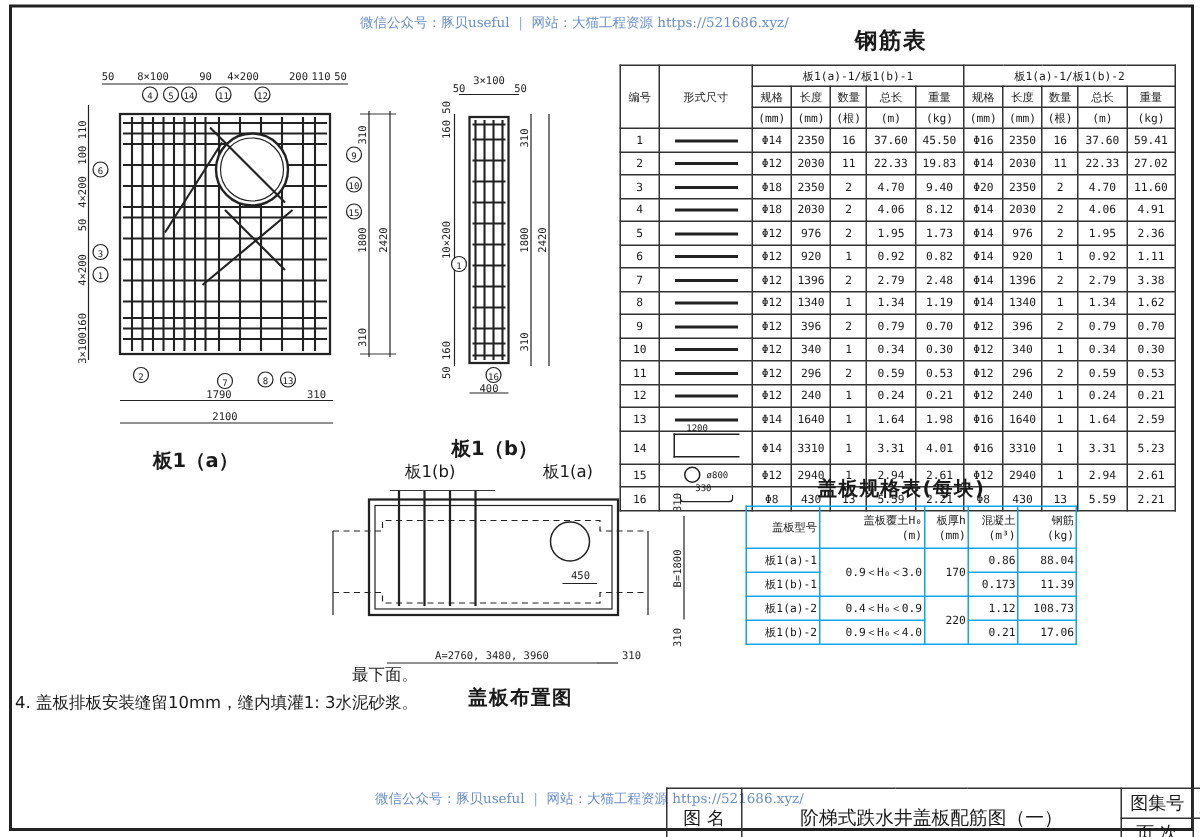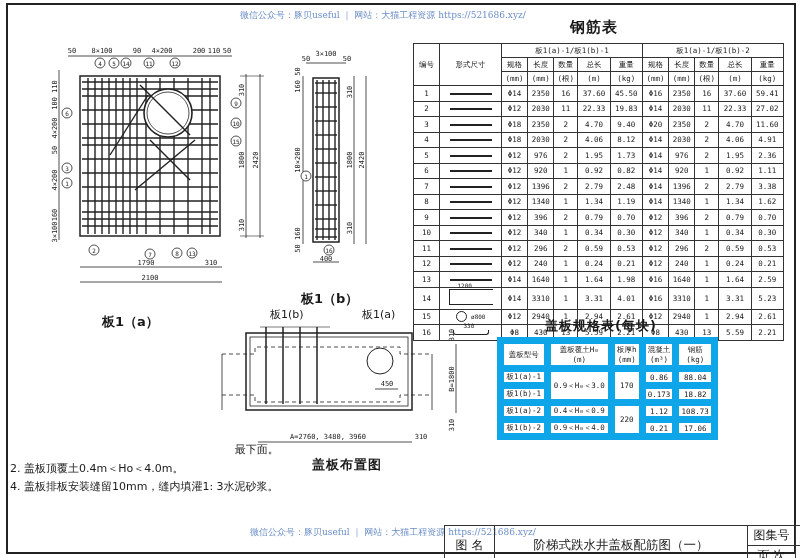--- a/index.html
+++ b/index.html
@@ -9,21 +9,21 @@
   .wm { position: absolute; font-family: "DejaVu Serif", serif; font-size: 9px; color: #6b8fc8; white-space: nowrap; }
   .title-big { position: absolute; font-weight: bold; font-size: 15px; letter-spacing: 1px; }
   
   table { border-collapse: collapse; }
   .rebar { position: absolute; left: 413px; top: 43px; width: 371px; font-family: "DejaVu Sans Mono", monospace; font-size: 7.5px; }
   .rebar td, .rebar th { border: 1px solid #333; text-align: center; height: 15.5px; padding: 0; font-weight: normal; }
   .rebar .hdr td { height: 14px; margin-top: 40px; }
   .rebar td.shape { width: 62px; }
   .line-shape { display: inline-block; width: 42px; height: 2px; background: #222; vertical-align: middle; }
   .spec { position: absolute; left: 497px; top: 337px; width: 221px; font-family: "DejaVu Sans Mono", monospace; font-size: 7.5px; }
-  .spec td { border: 7px solid #0ea5e9; text-align: center; height: 16px; padding: 0 1px; }
+  .spec td { border: 1px solid #0ea5e9; text-align: right; height: 16px; padding: 0 1px; }
   .spec .h td { height: 28px; }
   .notes { position: absolute; left: 10px; top: 441px; font-size: 11px; line-height: 18.5px; }
   .notes .indent { padding-left: 18px; text-align: right; }
   .tb { position: absolute; left: 444px; top: 493px; width: 412px; font-size: 12px; margin-top: 32px; }
   .tb td { border: 1px solid #333; text-align: center; height: 20px; padding: 0 2px; }
   .drawing-label { position: absolute; font-size: 13px; font-weight: bold; }
   svg text { font-family: "DejaVu Sans Mono", monospace; }
 </style>
 </head>
 <body>
@@ -216,21 +216,21 @@
   <g font-size="7" fill="#222" text-anchor="middle">
     <text x="328" y="439">A=2760, 3480, 3960</text>
     <text x="421" y="439">310</text>
     <text x="387" y="386">450</text>
     <text transform="translate(454,379) rotate(-90)">B=1800</text>
     <text transform="translate(454,335) rotate(-90)">310</text>
     <text transform="translate(454,425) rotate(-90)">310</text>
   </g>
 </svg>
 
-<div class="drawing-label" style="left:102px;top:313px;">板1（a）</div>
+<div class="drawing-label" style="left:102px;top:298px;">板1（a）</div>
 <div class="drawing-label" style="left:301px;top:278px;margin-top:12px;">板1（b）</div>
 <div style="position:absolute;left:270px;top:307px;font-size:11px;">板1(b)</div>
 <div style="position:absolute;left:362px;top:307px;font-size:11px;">板1(a)</div>
 <div class="title-big" style="left:312px;top:456px;font-size:13px;">盖板布置图</div>
 
 <div class="title-big" style="left:570px;top:18px;">钢筋表</div>
 <table class="rebar">
   <tbody>
       <tr class="hdr">
     <td rowspan="3" style="width:26px">编号</td>
@@ -504,41 +504,40 @@
   <tr>
     <td>板1(a)-1</td>
     <td rowspan="2">0.9＜H₀＜3.0</td>
     <td rowspan="2">170</td>
     <td>0.86</td>
     <td>88.04</td>
   </tr>
   <tr>
     <td>板1(b)-1</td>
     <td>0.173</td>
-    <td>18.82</td>
+    <td>11.39</td>
   </tr>
   <tr>
     <td>板1(a)-2</td>
     <td>0.4＜H₀＜0.9</td>
     <td rowspan="2">220</td>
     <td>1.12</td>
     <td>108.73</td>
   </tr>
   <tr>
     <td>板1(b)-2</td>
     <td>0.9＜H₀＜4.0</td>
     <td>0.21</td>
     <td>17.06</td>
   </tr>
 </tbody>
   </table>
 
 <div class="notes">
   <div class="indent">最下面。</div>
-  <div>2. 盖板顶覆土0.4m＜Ho＜4.0m。</div>
   <div>4. 盖板排板安装缝留10mm，缝内填灌1: 3水泥砂浆。</div>
 </div>
 
 <table class="tb">
   <tbody>
       <tr>
     <td rowspan="2" style="width:50px">图 名</td>
     <td rowspan="2" colspan="3" style="font-size:12.5px;">阶梯式跌水井盖板配筋图（一）</td>
     <td style="width:48px">图集号</td>
     <td style="width:60px">J12Z602</td>

